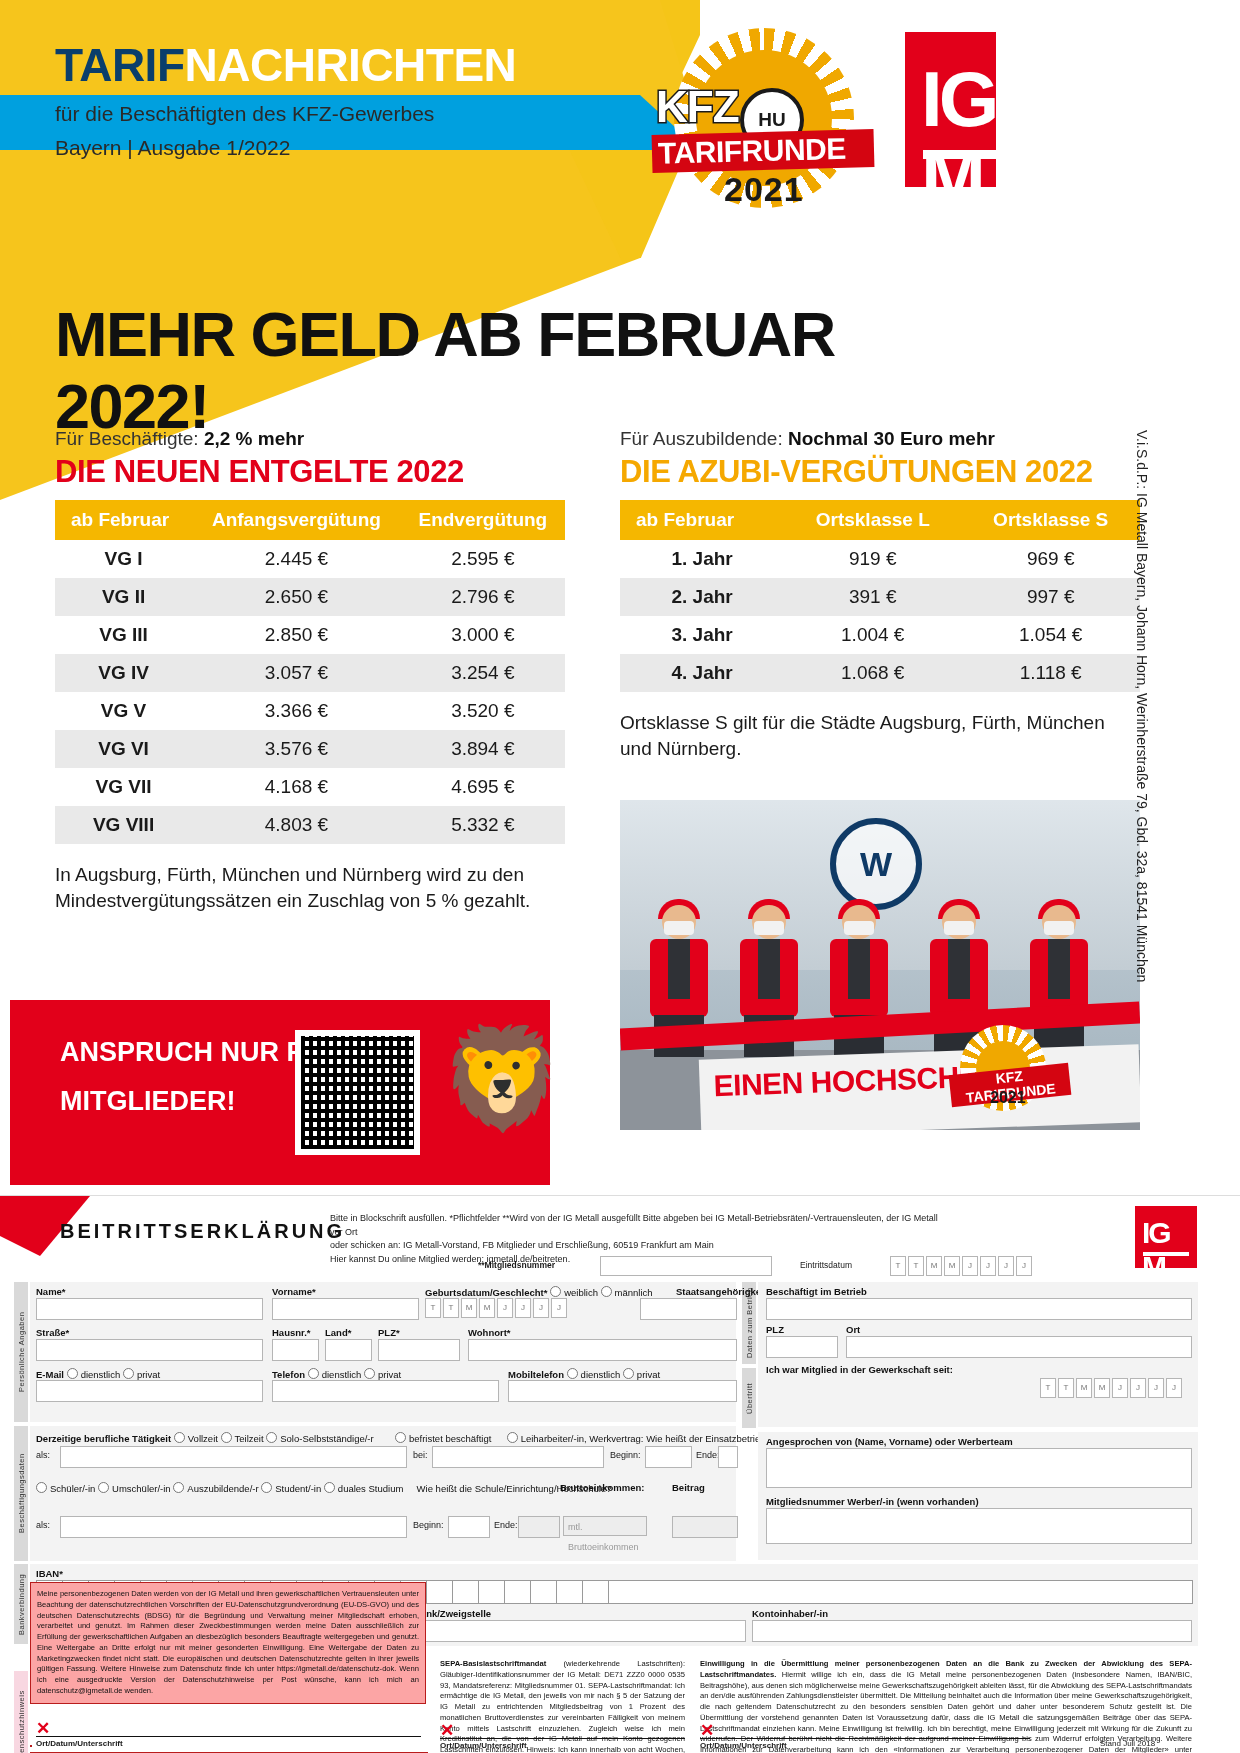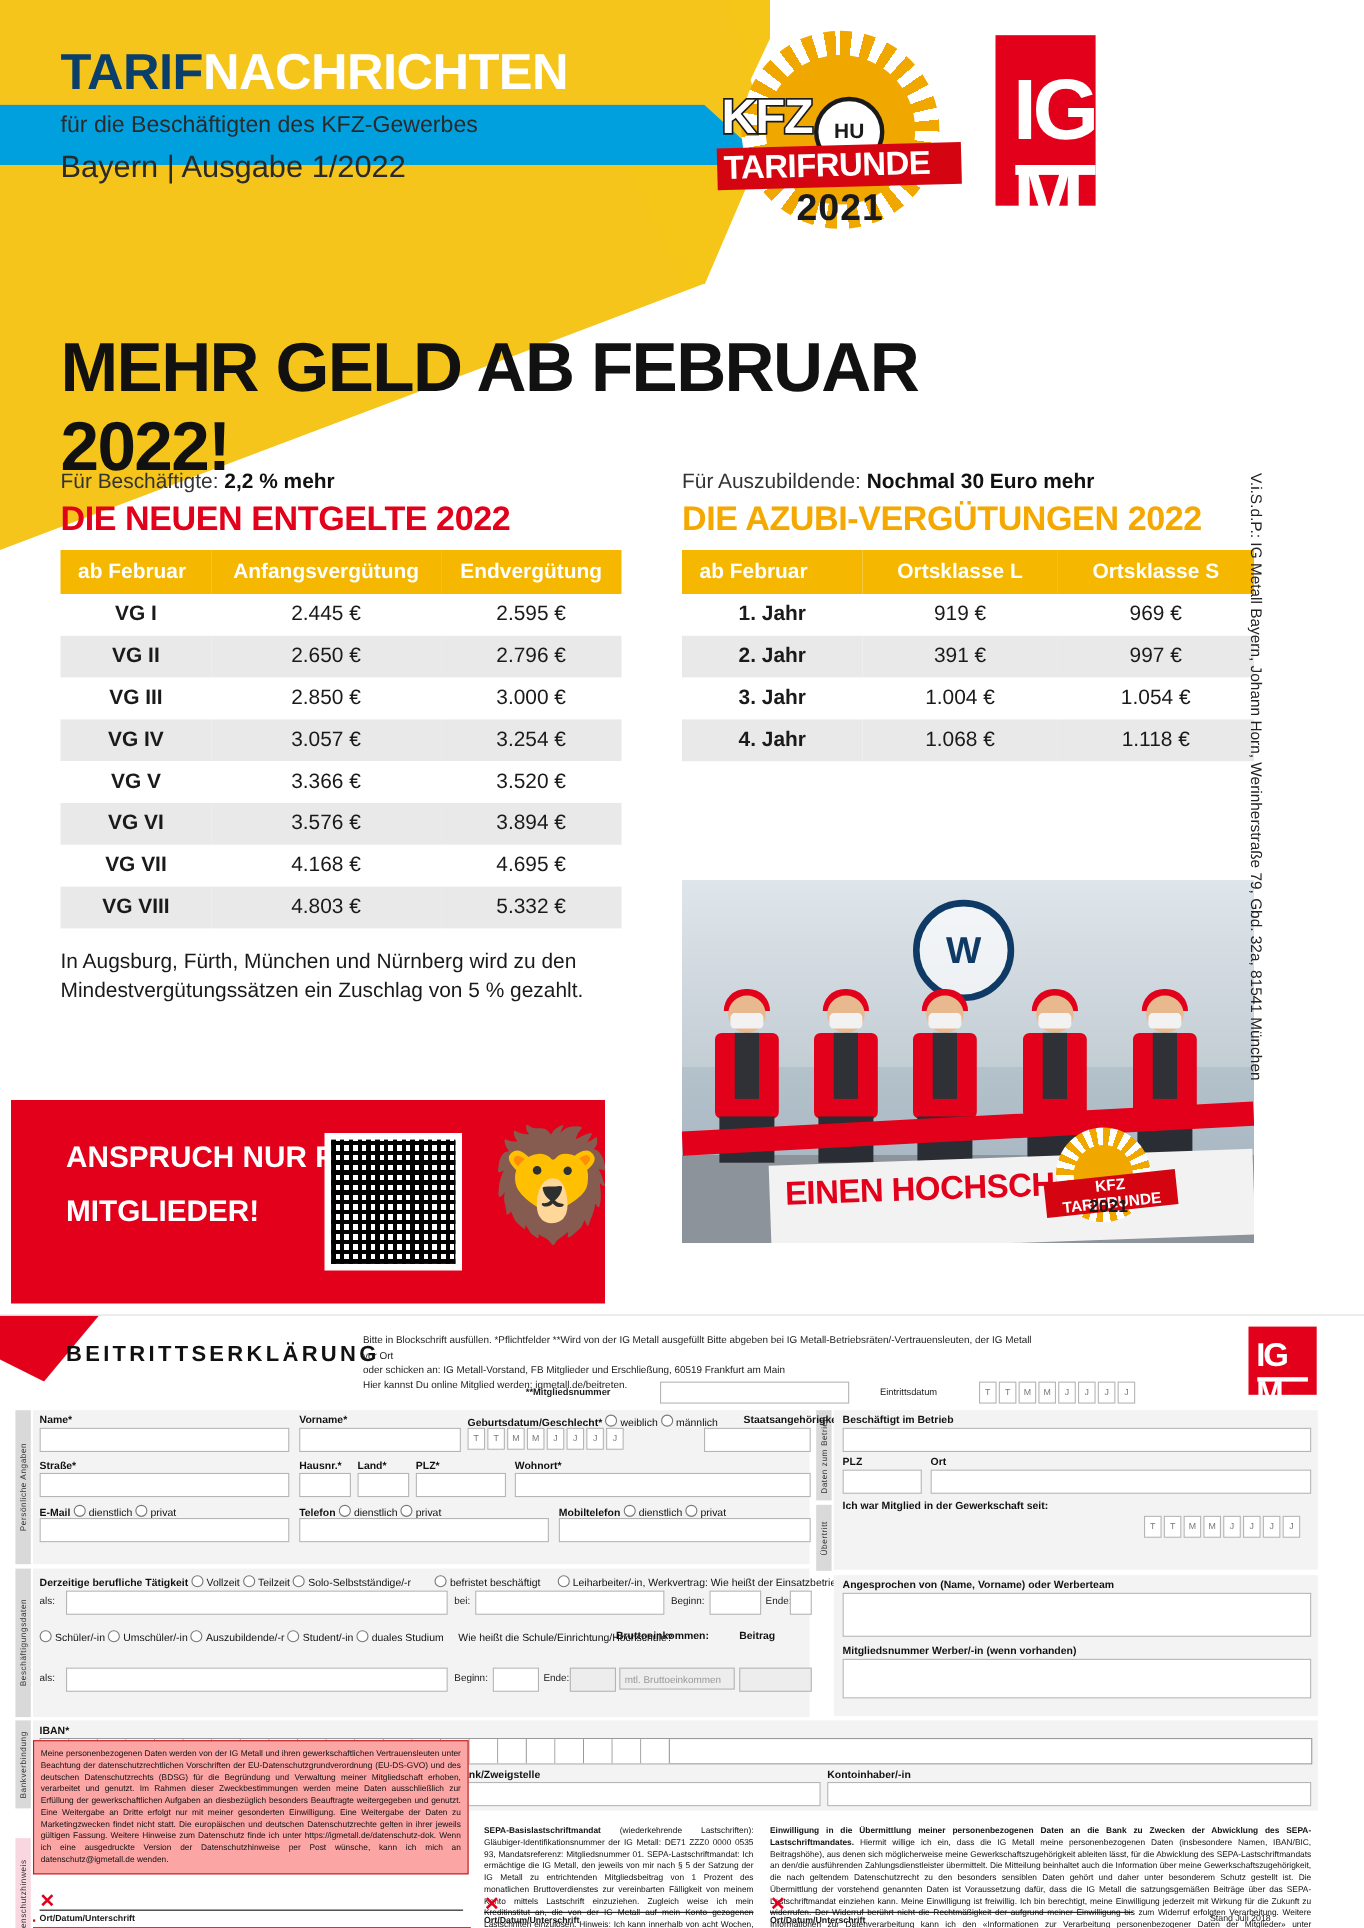--- a/index.html
+++ b/index.html
@@ -33,21 +33,21 @@
   .hero-white-wedge{
     position:absolute;left:0;top:258px;width:1240px;height:250px;
     background:#ffffff;
     clip-path:polygon(0 242px, 640px 0, 1240px 0, 1240px 250px, 0 250px);
   }
   .title-block{position:absolute;left:55px;top:42px;z-index:5;}
   .title-main{font-size:46px;font-weight:bold;letter-spacing:-0.5px;line-height:1;}
   .title-main .t1{color:#0a3e6b;}
   .title-main .t2{color:#ffffff;}
   .title-sub{margin-top:14px;font-size:21px;color:#2a2a2a;font-weight:normal;}
-  .title-sub2{margin-top:10px;font-size:28px;color:#2a2a2a;}
+  .title-sub2{margin-top:10px;font-size:21px;color:#2a2a2a;}
 
   
   .kfz-seal{position:absolute;left:652px;top:28px;width:222px;height:186px;z-index:6;}
   .seal-disc{
     position:absolute;left:22px;top:0px;width:180px;height:180px;border-radius:50%;
     background:repeating-conic-gradient(#f0a800 0 7deg,#ffffff 7deg 14deg);
   }
   .seal-disc-in{position:absolute;left:44px;top:22px;width:136px;height:136px;border-radius:50%;background:#f0a800;}
   .seal-hu{
     position:absolute;left:88px;top:60px;width:56px;height:56px;border-radius:50%;
@@ -318,20 +318,21 @@
           <td>1.004 €</td>
           <td>1.054 €</td>
         </tr>
         <tr class="alt">
           <td class="first">4. Jahr</td>
           <td>1.068 €</td>
           <td>1.118 €</td>
         </tr>
       </tbody>
     </table>
+    <div class="note">Ortsklasse S gilt für die Städte Augsburg, Fürth, München und Nürnberg.</div>
   </div>
 
   <div class="members-box">
     <div class="mtext">
       <div>ANSPRUCH NUR FÜR</div>
       <div>MITGLIEDER!</div>
     </div>
     <div class="qr">
         <div class="qr-inner"></div>
       </div>
@@ -519,21 +520,21 @@
     </div>
     <div style="position:absolute;left:560px;top:286px;" class="fld-label">Bruttoeinkommen:</div>
     <div style="position:absolute;left:672px;top:286px;" class="fld-label">Beitrag</div>
 
     <div style="position:absolute;left:36px;top:324px;font-size:9px;">als:</div>
     <div class="inp" style="position:absolute;left:60px;top:320px;width:345px;"></div>
     <div style="position:absolute;left:413px;top:324px;font-size:9px;">Beginn:</div>
     <div class="inp" style="position:absolute;left:448px;top:320px;width:40px;"></div>
     <div style="position:absolute;left:494px;top:324px;font-size:9px;">Ende:</div>
     <div class="inp shaded" style="position:absolute;left:518px;top:320px;width:40px;"></div>
-    <div class="inp shaded" style="position:absolute;left:563px;top:320px;width:105px;color:#999;font-size:9px;line-height:20px;padding-left:4px;box-sizing:border-box;">mtl. Bruttoeinkommen</div>
+    <div class="inp shaded" style="position:absolute;left:563px;top:320px;width:84px;color:#999;font-size:9px;line-height:20px;padding-left:4px;box-sizing:border-box;">mtl. Bruttoeinkommen</div>
     <div class="inp shaded" style="position:absolute;left:672px;top:320px;width:64px;"></div>
 
     <div style="position:absolute;left:758px;top:86px;width:440px;height:145px;background:#f3f3f3;"></div>
     <div style="position:absolute;left:766px;top:90px;" class="fld-label">Beschäftigt im Betrieb</div>
     <div class="inp" style="position:absolute;left:766px;top:102px;width:424px;"></div>
     <div style="position:absolute;left:766px;top:128px;" class="fld-label">PLZ</div>
     <div class="inp" style="position:absolute;left:766px;top:140px;width:70px;"></div>
     <div style="position:absolute;left:846px;top:128px;" class="fld-label">Ort</div>
     <div class="inp" style="position:absolute;left:846px;top:140px;width:344px;"></div>
 

